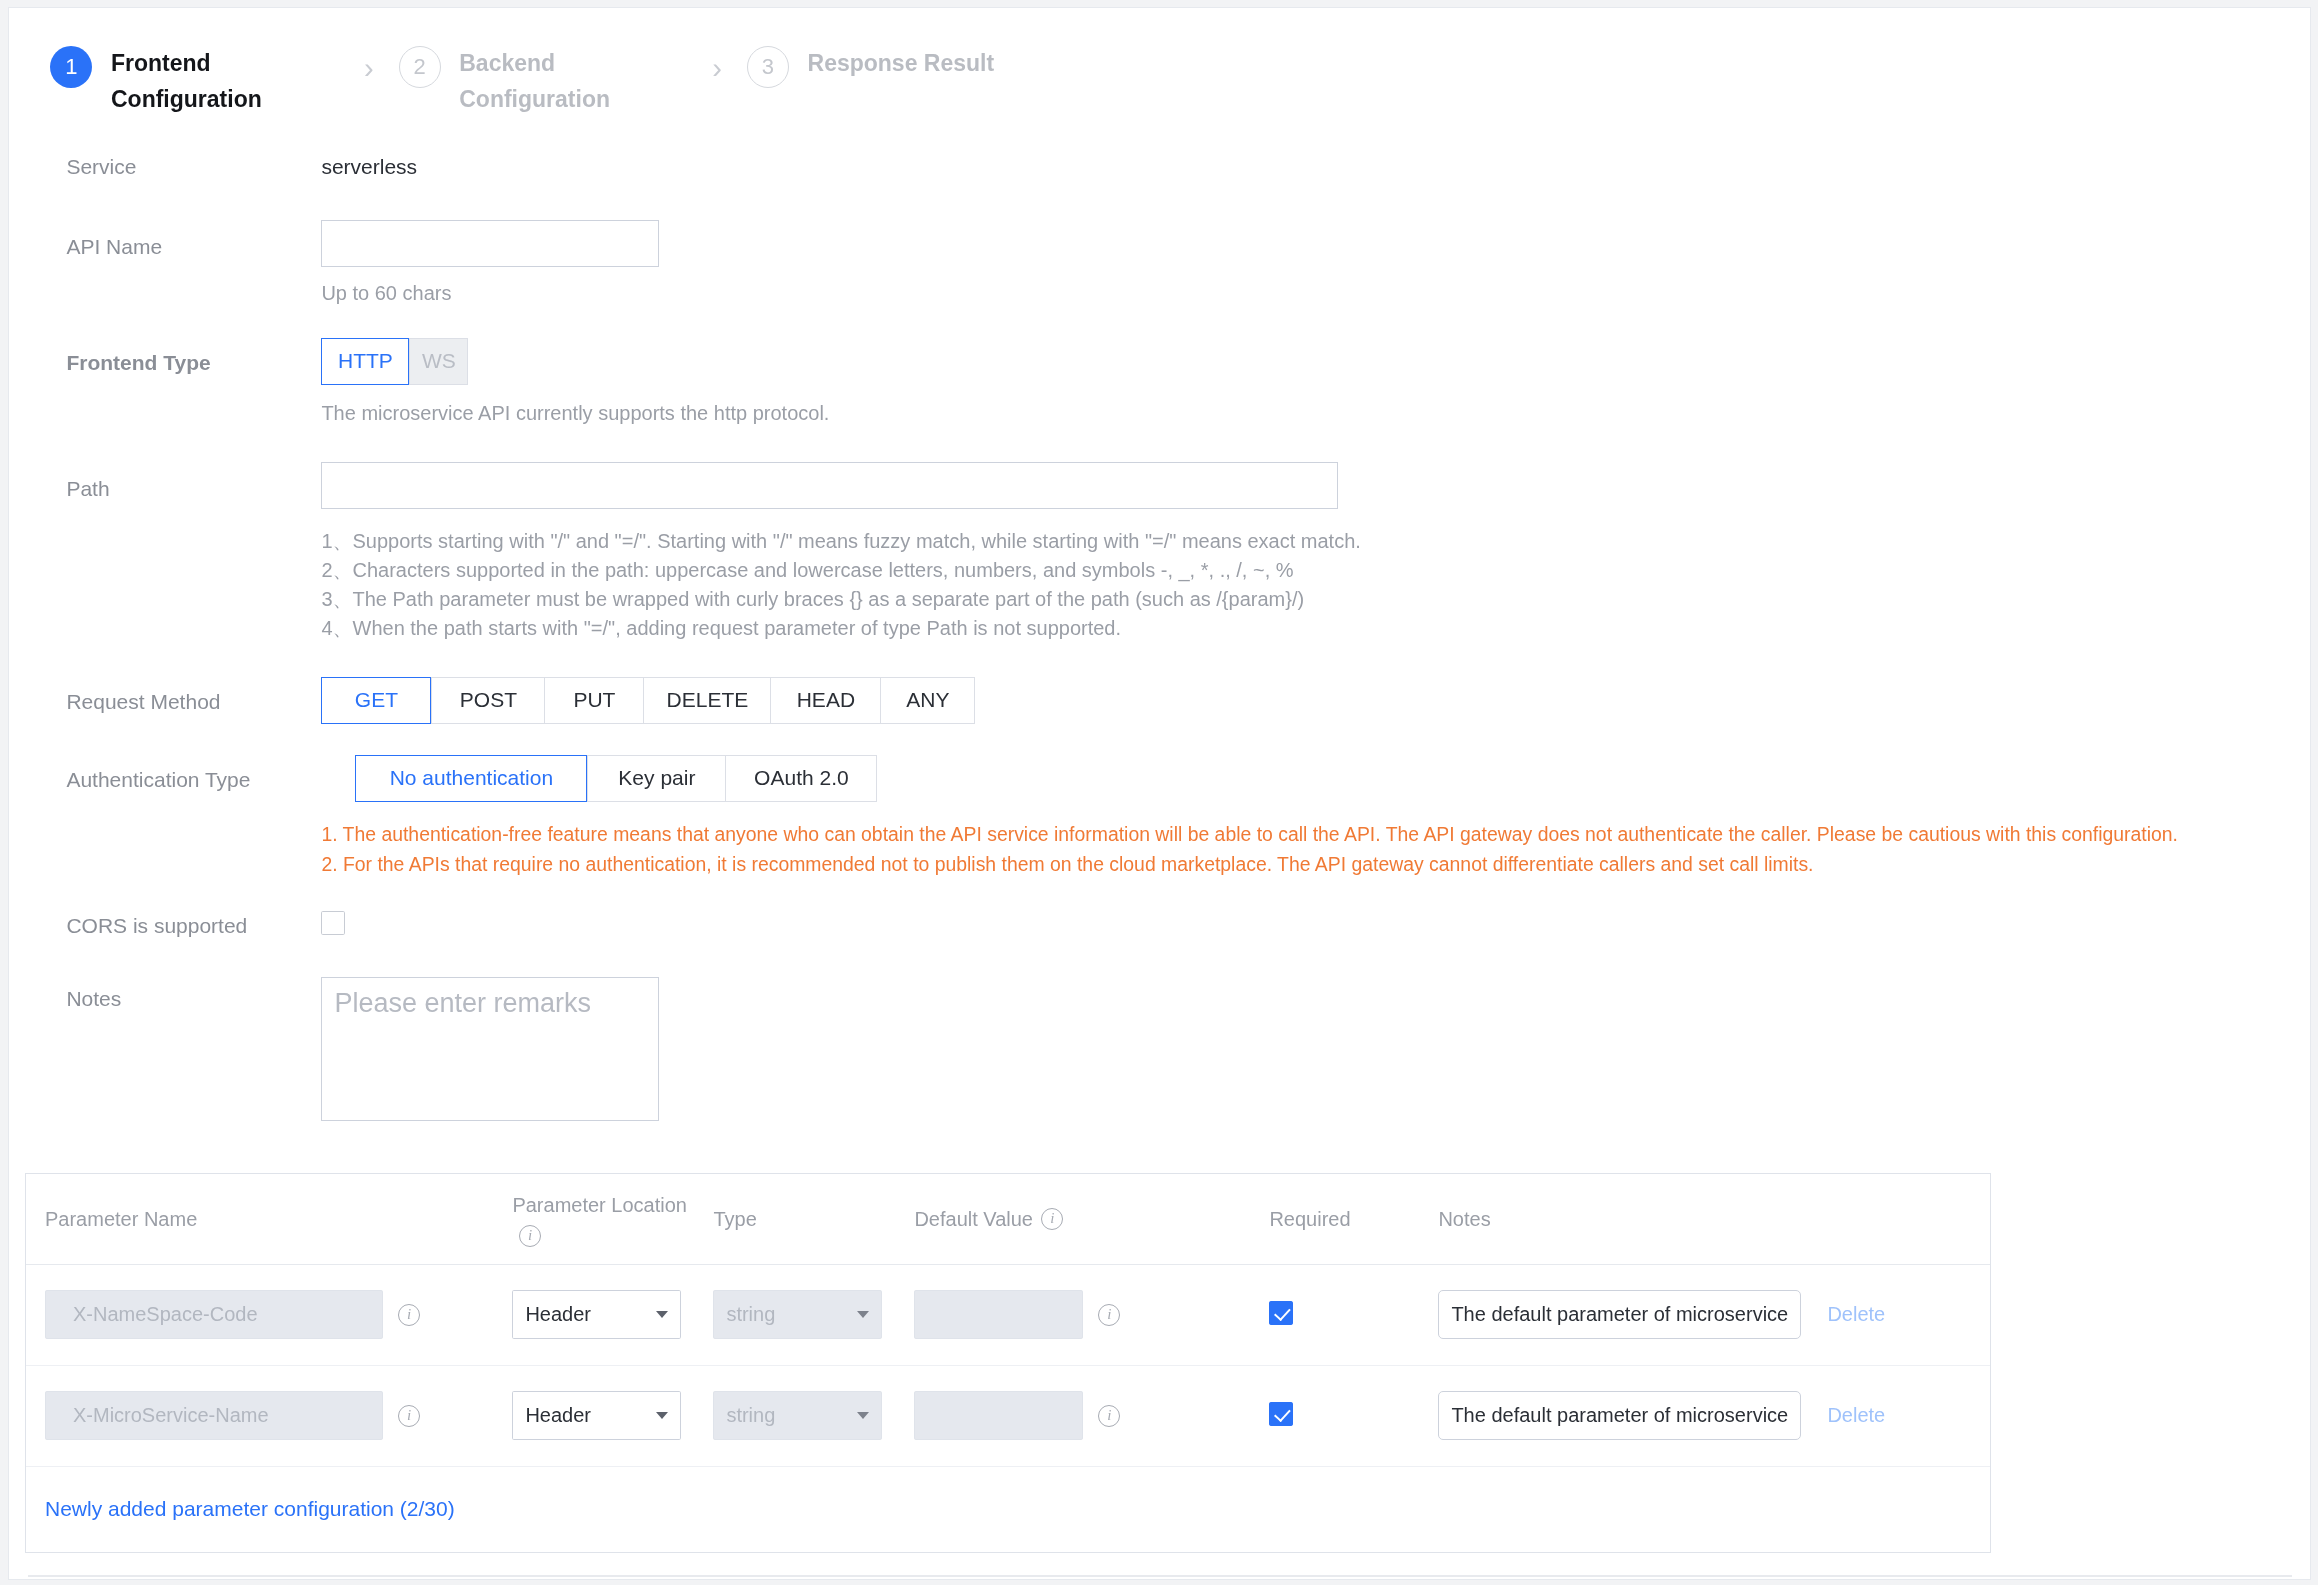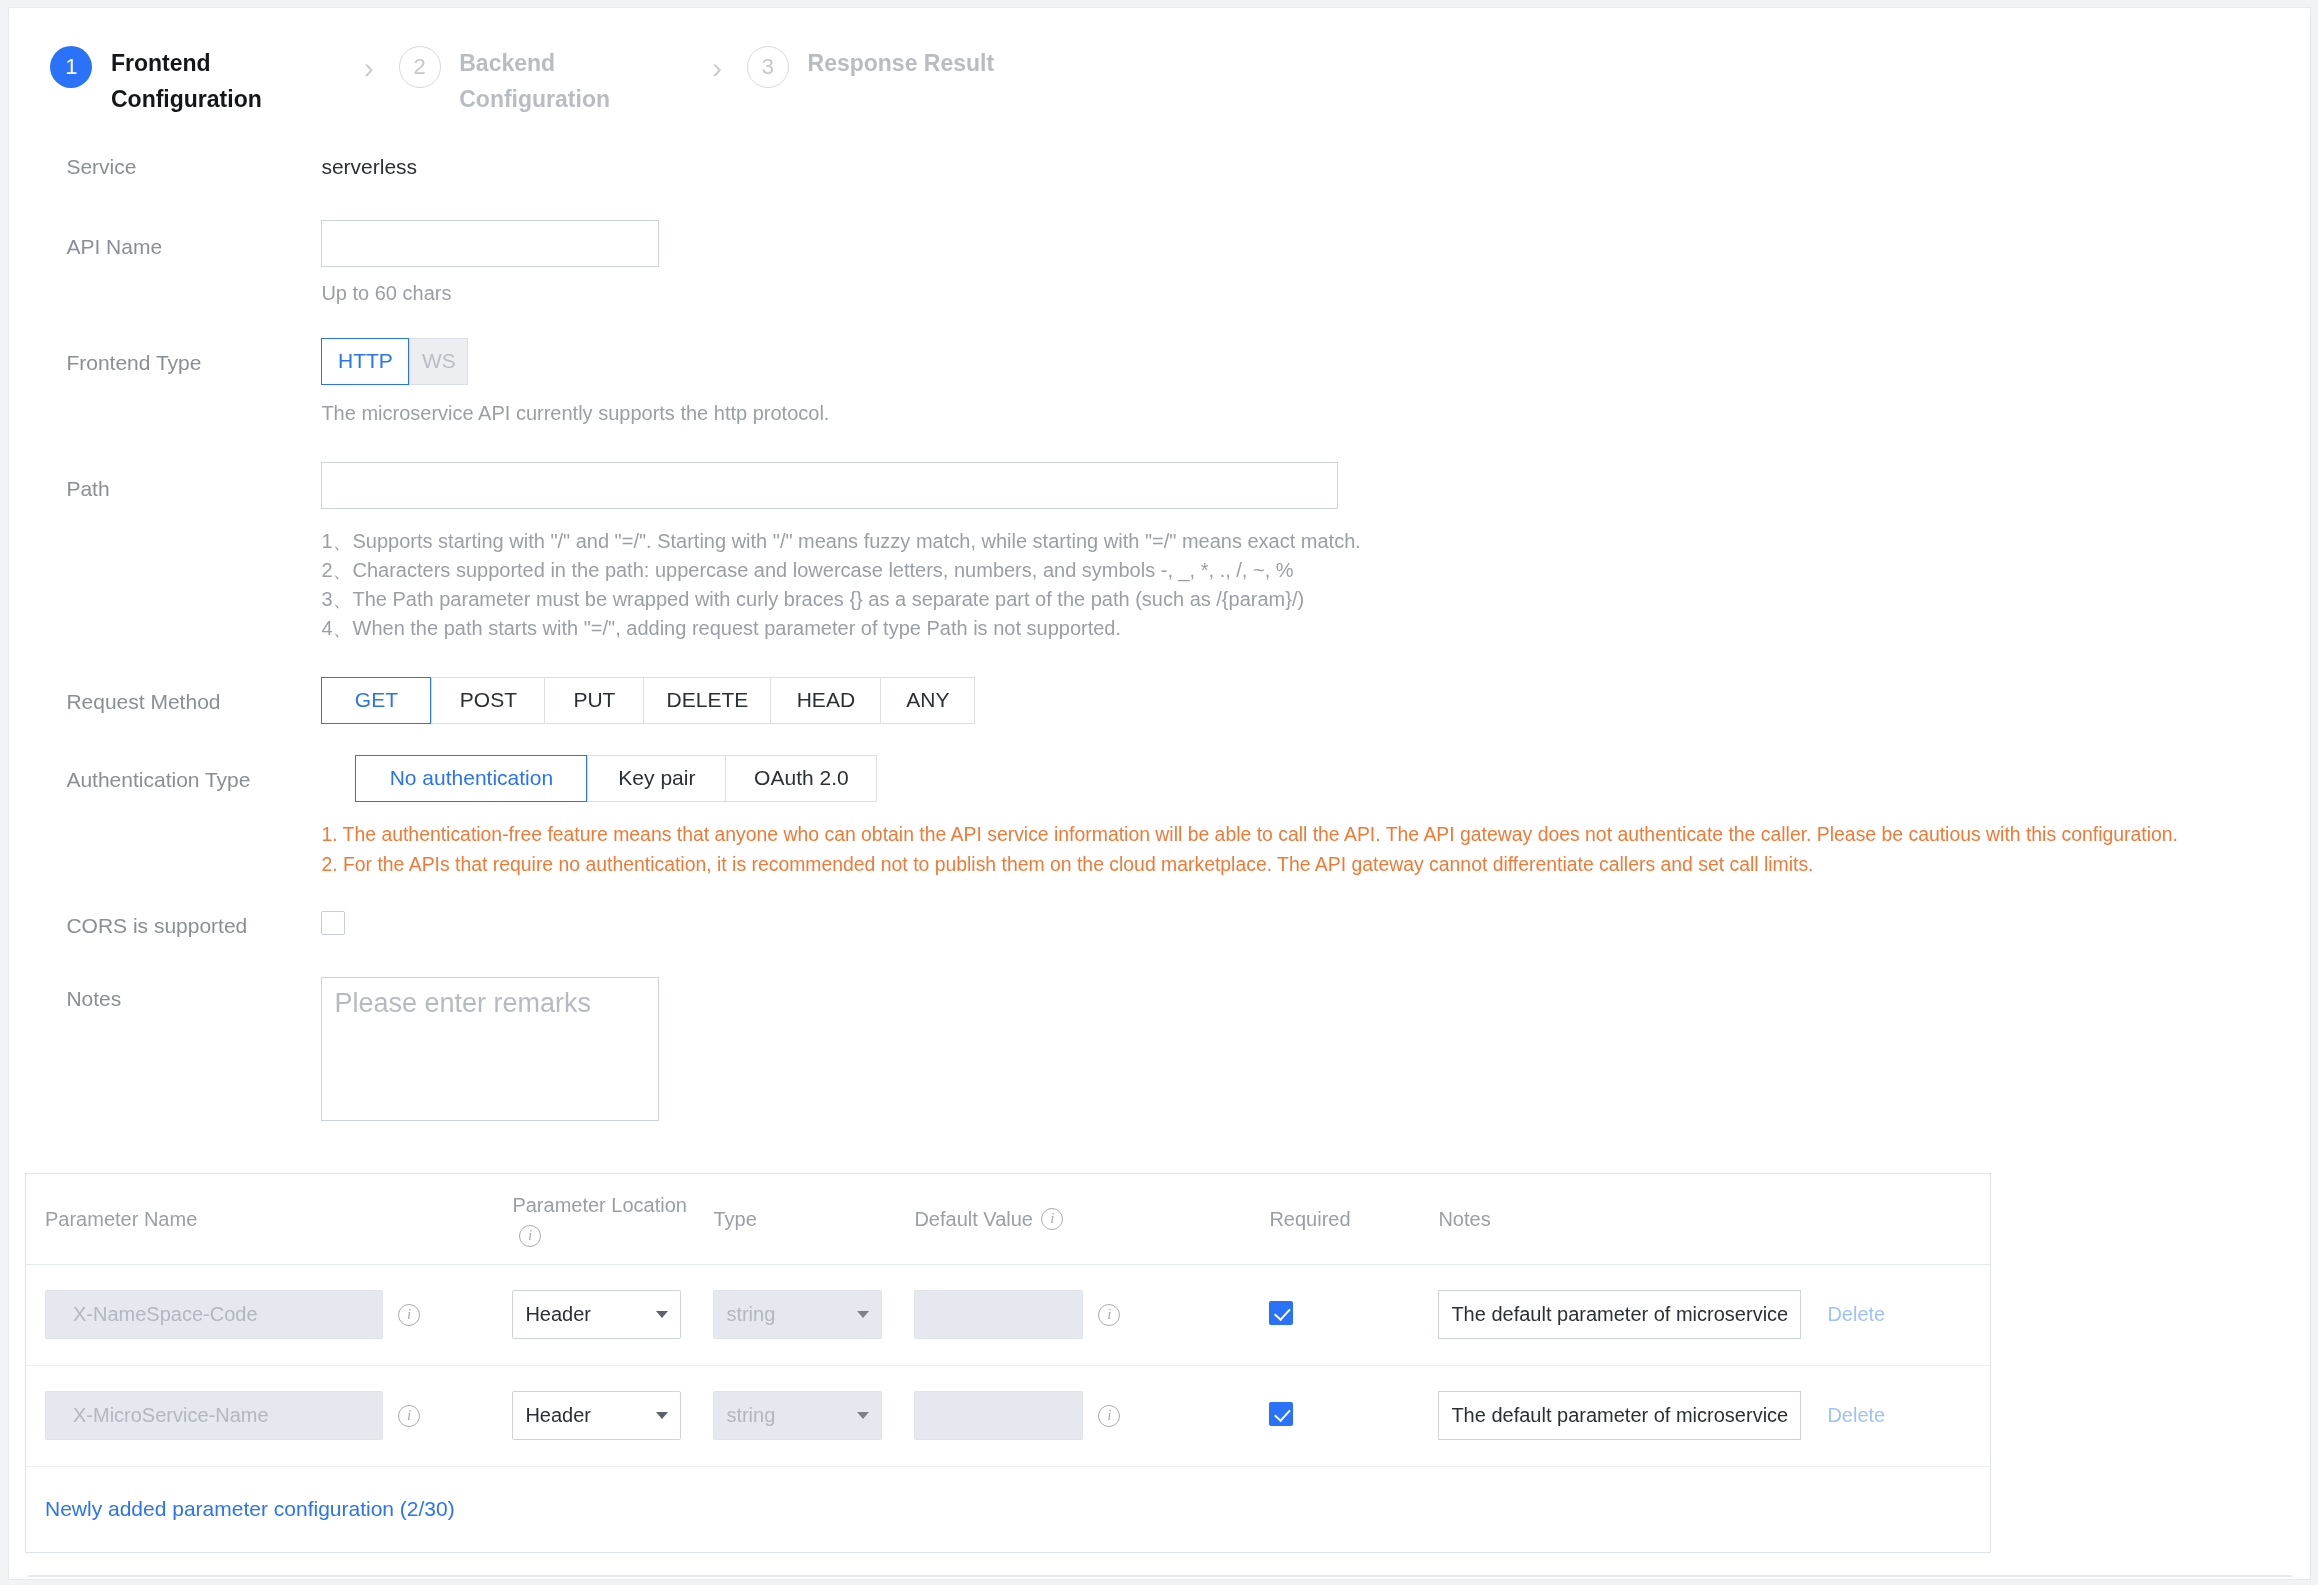--- a/index.html
+++ b/index.html
@@ -187,21 +187,21 @@
     display: inline-block; font-style: italic;
     font-family: "Liberation Serif", serif;
     flex: none;
   }
 
   .note-input {
     width: 363px; height: 49px;
     border: 0.8px solid #cdd2dc; background: #fff;
     padding: 0 12px; font-size: 20px; color: #2b2f36;
     font-family: "Liberation Sans", sans-serif; outline:none;
-    border-radius: 0;
+    border-radius: 5px;
   }
   .del-link { color: #9fc2fb; font-size: 20px; cursor: pointer; }
   .add-link { color: #2a72f8; font-size: 21px; cursor: pointer; padding-left: 18.6px; }
 
   .divider {
     position:absolute; left: 18.6px; right: 18.6px; top: 1567px;
     height: 2.5px; background: #e8eaee;
   }
 </style>
 </head>
@@ -237,21 +237,21 @@
 
     <div class="row" style="height:118px;">
       <div class="row-label" style="padding-top:12px;">API Name</div>
       <div class="row-field">
         <input class="txt-input" style="width: 338px;" placeholder="">
         <div class="hint" style="margin-top:12px;">Up to 60 chars</div>
       </div>
     </div>
 
     <div class="row" style="height:124px;">
-      <div class="row-label" style="padding-top:10px;">Frontend Type</div>
+      <div class="row-label" style="padding-top:10px;font-weight:bold;">Frontend Type</div>
       <div class="row-field">
         <div class="seg">
           <div class="seg-btn selected" style="width:88px;">HTTP</div>
           <div class="seg-btn disabled" style="width:59px;">WS</div>
         </div>
         <div class="hint" style="margin-top:14.4px;">The microservice API currently supports the http protocol.</div>
       </div>
     </div>
 
     <div class="row" style="height:215px;">

